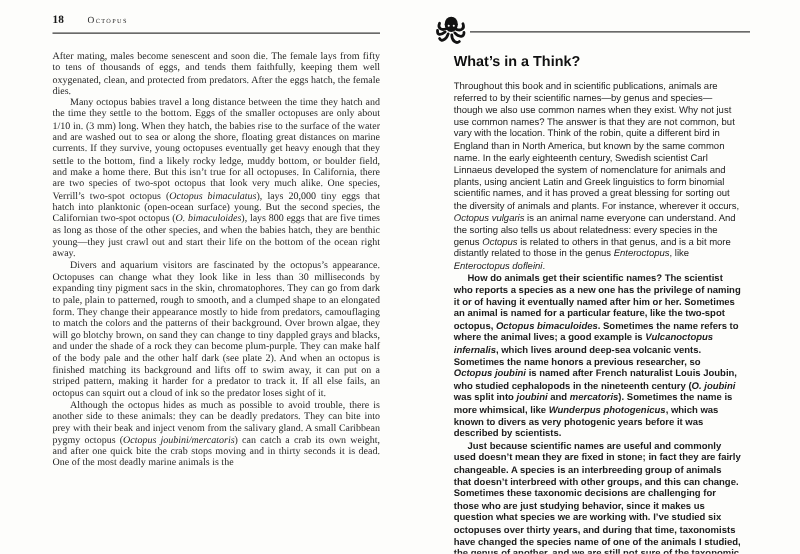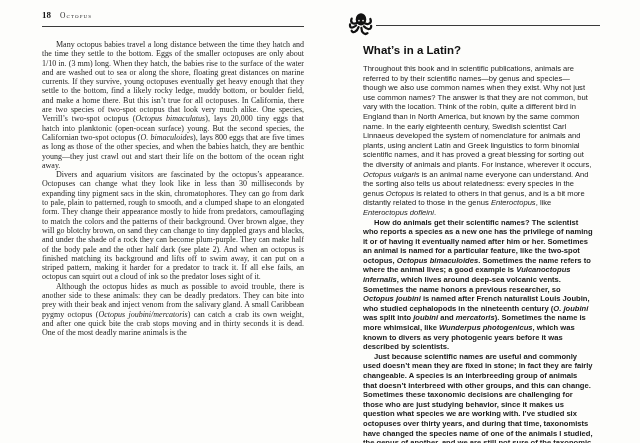--- a/index.html
+++ b/index.html
@@ -4,21 +4,21 @@
 <style>
   html,body { margin:0; padding:0; }
   .canvas {
     position:relative; width:640px; height:443px;
     background:#fdfdfb; overflow:hidden;
     color:#1f1f1f;
   }
 
   
   .page-left { position:absolute; left:42px; top:10px; width:262px; }
-  .left-header { display:flex; align-items:baseline; gap:9px; height:13px;text-align:right; }
+  .left-header { display:flex; align-items:baseline; gap:19px; height:13px;text-align:right; }
   .page-num {
     font-family:"Liberation Serif","DejaVu Serif",serif;
     font-weight:bold; font-size:9px; color:#161616;
   }
   .running-head {
     font-family:"Liberation Serif","DejaVu Serif",serif;
     font-variant:small-caps; font-size:7.5px; letter-spacing:1.1px; color:#2a2a2a;
   }
   .header-rule { border:none; border-top:1px solid #3a3a3a; margin:3px 0 0 0; }
   .left-body {
@@ -62,20 +62,21 @@
 
 <div class="canvas">
 
   <div class="page-left">
     <div class="left-header">
       <span class="page-num">18</span>
       <span class="running-head">Octopus</span>
     </div>
     <hr class="header-rule">
     <div class="left-body">
+        <p><span>After mating, males become senescent and soon die. The female lays from fifty to tens of thousands of eggs, and tends them faithfully, keeping them well oxygenated, clean, and protected from predators. After the eggs hatch, the female dies.</span></p>
         <p class="indent"><span>Many octopus babies travel a long distance between the time they hatch and the time they settle to the bottom. Eggs of the smaller octopuses are only about 1/10 in. (3 mm) long. When they hatch, the babies rise to the surface of the water and are washed out to sea or along the shore, floating great distances on marine currents. If they survive, young octopuses eventually get heavy enough that they settle to the bottom, find a likely rocky ledge, muddy bottom, or boulder field, and make a home there. But this isn’t true for all octopuses. In California, there are two species of two-spot octopus that look very much alike. One species, Verrill’s two-spot octopus (</span><i>Octopus bimaculatus</i><span>), lays 20,000 tiny eggs that hatch into planktonic (open-ocean surface) young. But the second species, the Californian two-spot octopus (</span><i>O. bimaculoides</i><span>), lays 800 eggs that are five times as long as those of the other species, and when the babies hatch, they are benthic young—they just crawl out and start their life on the bottom of the ocean right away.</span></p>
         <p class="indent"><span>Divers and aquarium visitors are fascinated by the octopus’s appearance. Octopuses can change what they look like in less than 30 milliseconds by expanding tiny pigment sacs in the skin, chromatophores. They can go from dark to pale, plain to patterned, rough to smooth, and a clumped shape to an elongated form. They change their appearance mostly to hide from predators, camouflaging to match the colors and the patterns of their background. Over brown algae, they will go blotchy brown, on sand they can change to tiny dappled grays and blacks, and under the shade of a rock they can become plum-purple. They can make half of the body pale and the other half dark (see plate 2). And when an octopus is finished matching its background and lifts off to swim away, it can put on a striped pattern, making it harder for a predator to track it. If all else fails, an octopus can squirt out a cloud of ink so the predator loses sight of it.</span></p>
         <p class="indent"><span>Although the octopus hides as much as possible to avoid trouble, there is another side to these animals: they can be deadly predators. They can bite into prey with their beak and inject venom from the salivary gland. A small Caribbean pygmy octopus (</span><i>Octopus joubini/mercatoris</i><span>) can catch a crab its own weight, and after one quick bite the crab stops moving and in thirty seconds it is dead. One of the most deadly marine animals is the</span></p>
       </div>
   </div>
 
   <div class="page-right">
     <div class="right-top">
       <span class="octopus-icon">
         <svg viewBox="0 0 64 64" xmlns="http://www.w3.org/2000/svg" aria-hidden="true">
@@ -87,21 +88,21 @@
             <path d="M20 32 C10 40 4 38 5 29"></path>
             <path d="M26 36 C22 48 12 52 9 45"></path>
             <path d="M33 38 C33 50 42 56 48 51"></path>
             <path d="M39 34 C48 44 58 42 57 33"></path>
             <path d="M42 27 C52 31 59 25 55 16"></path>
           </g>
         </svg>
       </span>
       <hr class="top-rule">
     </div>
-    <h2 class="sidebar-title">What’s in a Latin?</h2>
+    <h2 class="sidebar-title">What’s in a Think?</h2>
     <div class="right-body">
         <p><span>Throughout this book and in scientific publications, animals are referred to by their scientific names—by genus and species—though we also use common names when they exist. Why not just use common names? The answer is that they are not common, but vary with the location. Think of the robin, quite a different bird in England than in North America, but known by the same common name. In the early eighteenth century, Swedish scientist Carl Linnaeus developed the system of nomenclature for animals and plants, using ancient Latin and Greek linguistics to form binomial scientific names, and it has proved a great blessing for sorting out the diversity of animals and plants. For instance, wherever it occurs, </span><i>Octopus vulgaris</i><span> is an animal name everyone can understand. And the sorting also tells us about relatedness: every species in the genus </span><i>Octopus</i><span> is related to others in that genus, and is a bit more distantly related to those in the genus </span><i>Enteroctopus</i><span>, like </span><i>Enteroctopus dofleini</i><span>.</span></p>
         <p class="indent"><span>How do animals get their scientific names? The scientist who reports a species as a new one has the privilege of naming it or of having it eventually named after him or her. Sometimes an animal is named for a particular feature, like the two-spot octopus, </span><i>Octopus bimaculoides</i><span>. Sometimes the name refers to where the animal lives; a good example is </span><i>Vulcanoctopus infernalis</i><span>, which lives around deep-sea volcanic vents. Sometimes the name honors a previous researcher, so </span><i>Octopus joubini</i><span> is named after French naturalist Louis Joubin, who studied cephalopods in the nineteenth century (</span><i>O. joubini</i><span> was split into </span><i>joubini</i><span> and </span><i>mercatoris</i><span>). Sometimes the name is more whimsical, like </span><i>Wunderpus photogenicus</i><span>, which was known to divers as very photogenic years before it was described by scientists.</span></p>
         <p class="indent"><span>Just because scientific names are useful and commonly used doesn’t mean they are fixed in stone; in fact they are fairly changeable. A species is an interbreeding group of animals that doesn’t interbreed with other groups, and this can change. Sometimes these taxonomic decisions are challenging for those who are just studying behavior, since it makes us question what species we are working with. I’ve studied six octopuses over thirty years, and during that time, taxonomists have changed the species name of one of the animals I studied, the genus of another, and we are still not sure of the taxonomic relationships of </span><i>Octopus vulgaris</i><span>.</span></p>
       </div>
     <div class="attribution">—Octopus A. Mather</div>
     <hr class="bottom-rule">
   </div>
 
 </div>

